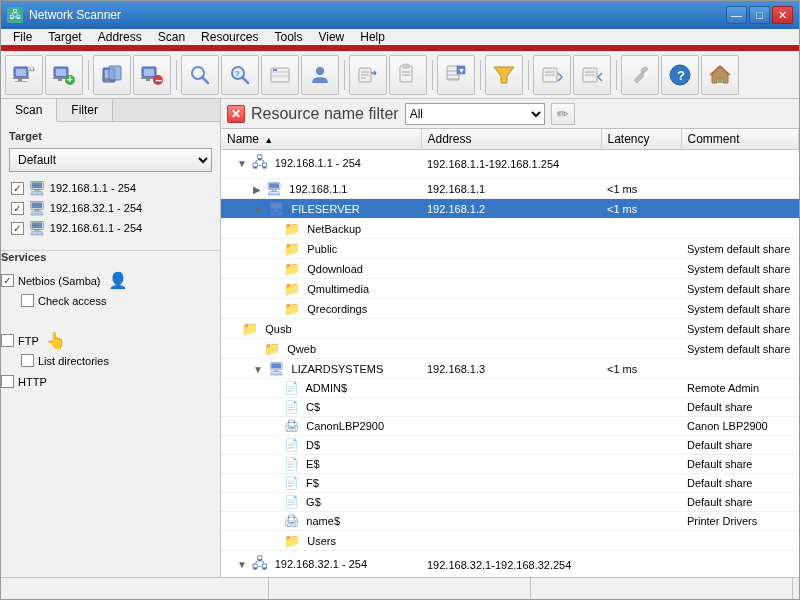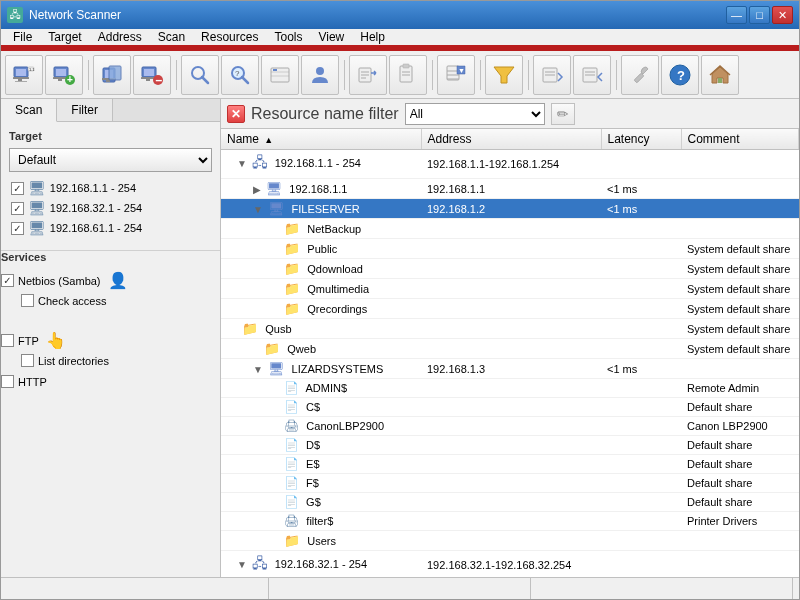--- a/index.html
+++ b/index.html
@@ -524,21 +524,21 @@
         <span>G$</span>
       </td>
       <td></td>
       <td></td>
       <td>Default share</td>
     </tr>
               <tr>
       <td style="padding-left:48px;">
         <span style="display:inline-block;width:12px;"></span>
         <span class="row-icon"><span style="color:#6688aa;font-size:12px;">🖨</span></span>
-        <span>filter$</span>
+        <span>name$</span>
       </td>
       <td></td>
       <td></td>
       <td>Printer Drivers</td>
     </tr>
               <tr>
       <td style="padding-left:48px;">
         <span style="display:inline-block;width:12px;"></span>
         <span class="row-icon"><span style="color:#f0a030;font-size:13px;">📁</span></span>
         <span>Users</span>

